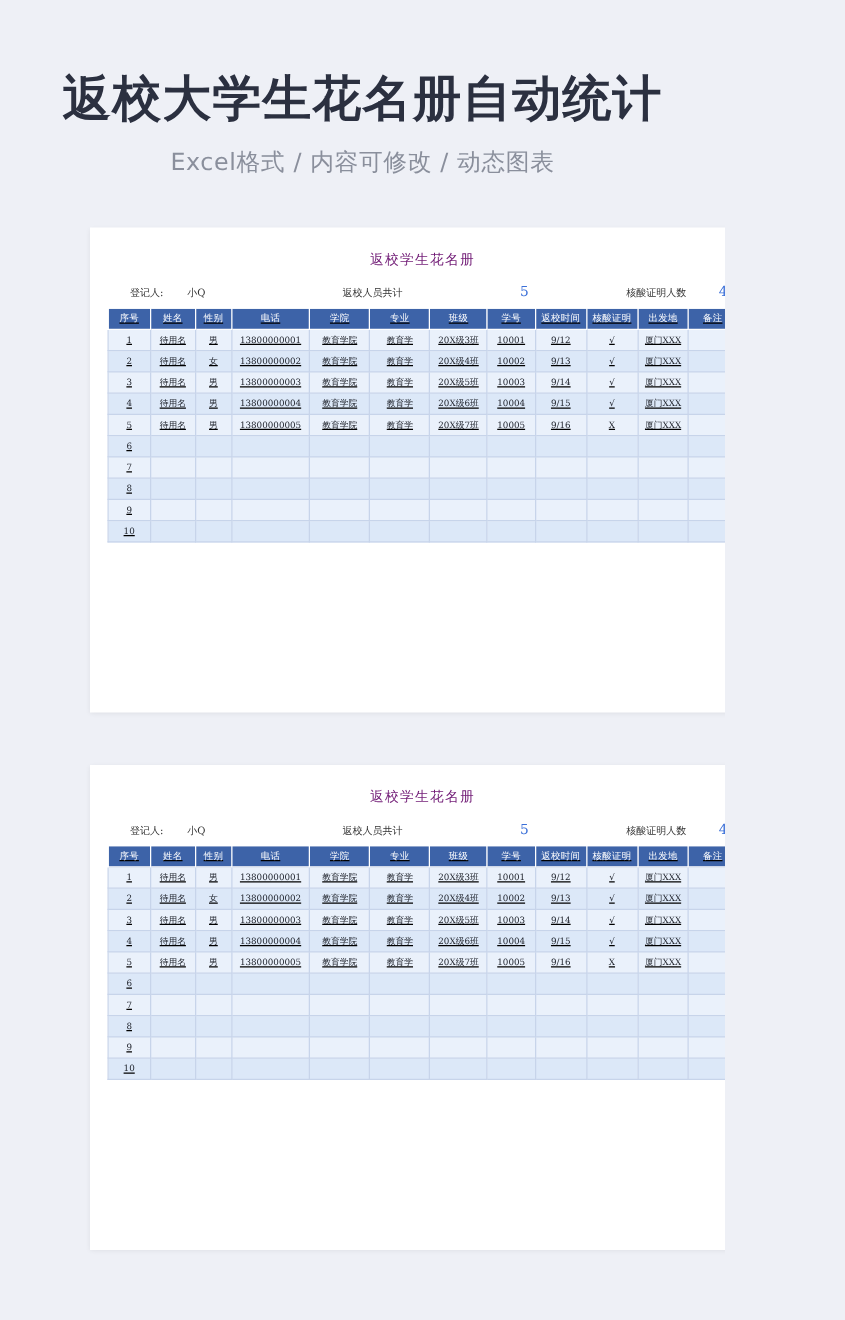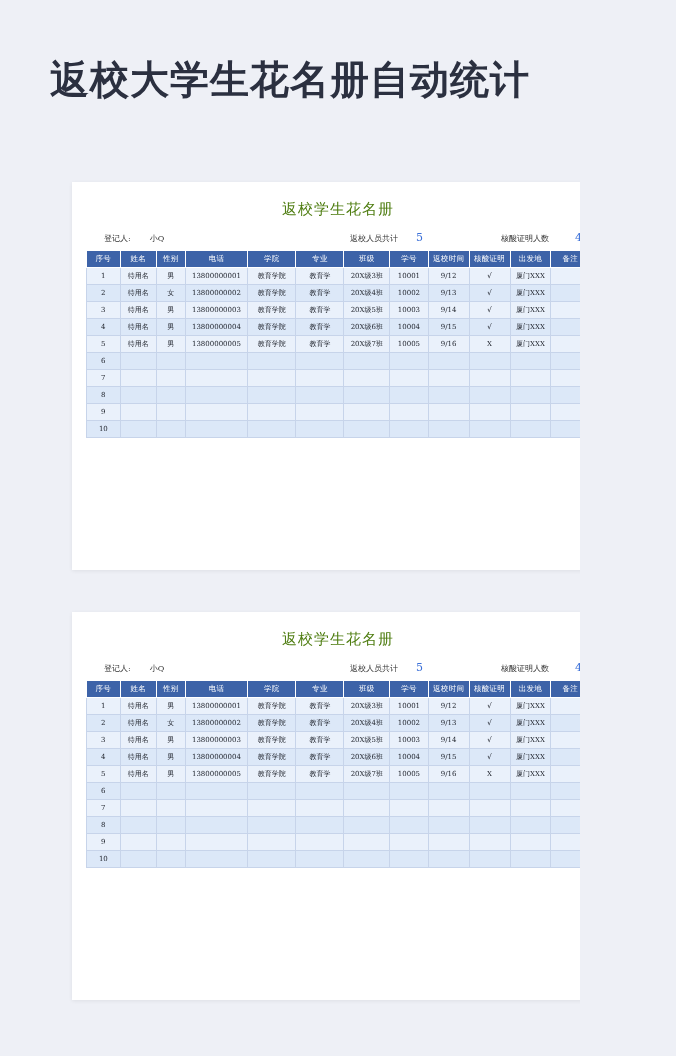--- a/index.html
+++ b/index.html
@@ -43,51 +43,52 @@
   }
   .card-1 { top: 182px; height: 388px; }
   .card-2 { top: 612px; height: 388px; }
 
   .sheet {
     padding: 18px 14px 14px 14px;
   }
   .sheet-title {
     text-align: center;
     font-family: "DejaVu Serif", serif;
-    font-size: 15px;
-    color: #4d7c0f;
+    font-size: 11px;
+    color: #701a75;
     letter-spacing: 1px;
     margin-bottom: 12px;
   }
   .meta-row {
     display: flex;
     align-items: baseline;
     font-size: 8px;
     font-family: "DejaVu Serif", serif;
     color: #333;
     padding: 0 2px 6px 2px;
   }
   .meta-left { width: 34%; display: flex; align-items: baseline; gap: 3px; }
-  .meta-mid { width: 33%; display: flex; align-items: baseline; justify-content: flex-end; gap: 18px;}
+  .meta-mid { width: 33%; display: flex; align-items: baseline; justify-content: space-between; gap: 18px;}
   .meta-right { width: 33%; display: flex; align-items: baseline; justify-content: flex-end; gap: 26px; padding-right: 6px; text-align: center;}
   .meta-val-blue {
     color: #3a6fd8;
     font-size: 11px;
     font-family: "DejaVu Serif", serif;
   }
   .meta-val {
     color: #333;
     font-size: 8px;
     margin-left: 16px;
   }
 
   table.grid {
     width: 100%;
     border-collapse: collapse;
     table-layout: fixed;
+    text-decoration: underline;
   }
   table.grid th {
     background: #3d63a8;
     color: #ffffff;
     font-size: 7.5px;
     font-weight: normal;
     font-family: "DejaVu Serif", serif;
     border: 1px solid #ffffff;
     height: 17px;
     text-align: center;
@@ -121,20 +122,21 @@
   col.c10 { width: 8.5%; }
   col.c11 { width: 8%; }
 </style>
 </head>
 <body>
 
 <div class="page">
 
   <div class="header">
     <div class="header-title">返校大学生花名册自动统计</div>
+    <div class="header-sub">Excel格式 / 内容可修改 / 动态图表</div>
   </div>
 
   <div class="card card-1">
     <div class="sheet">
       <div class="sheet-title">返校学生花名册</div>
       <div class="meta-row">
         <div class="meta-left">
           <span class="meta-val">登记人:</span>
           <span class="meta-val">小Q</span>
         </div>

